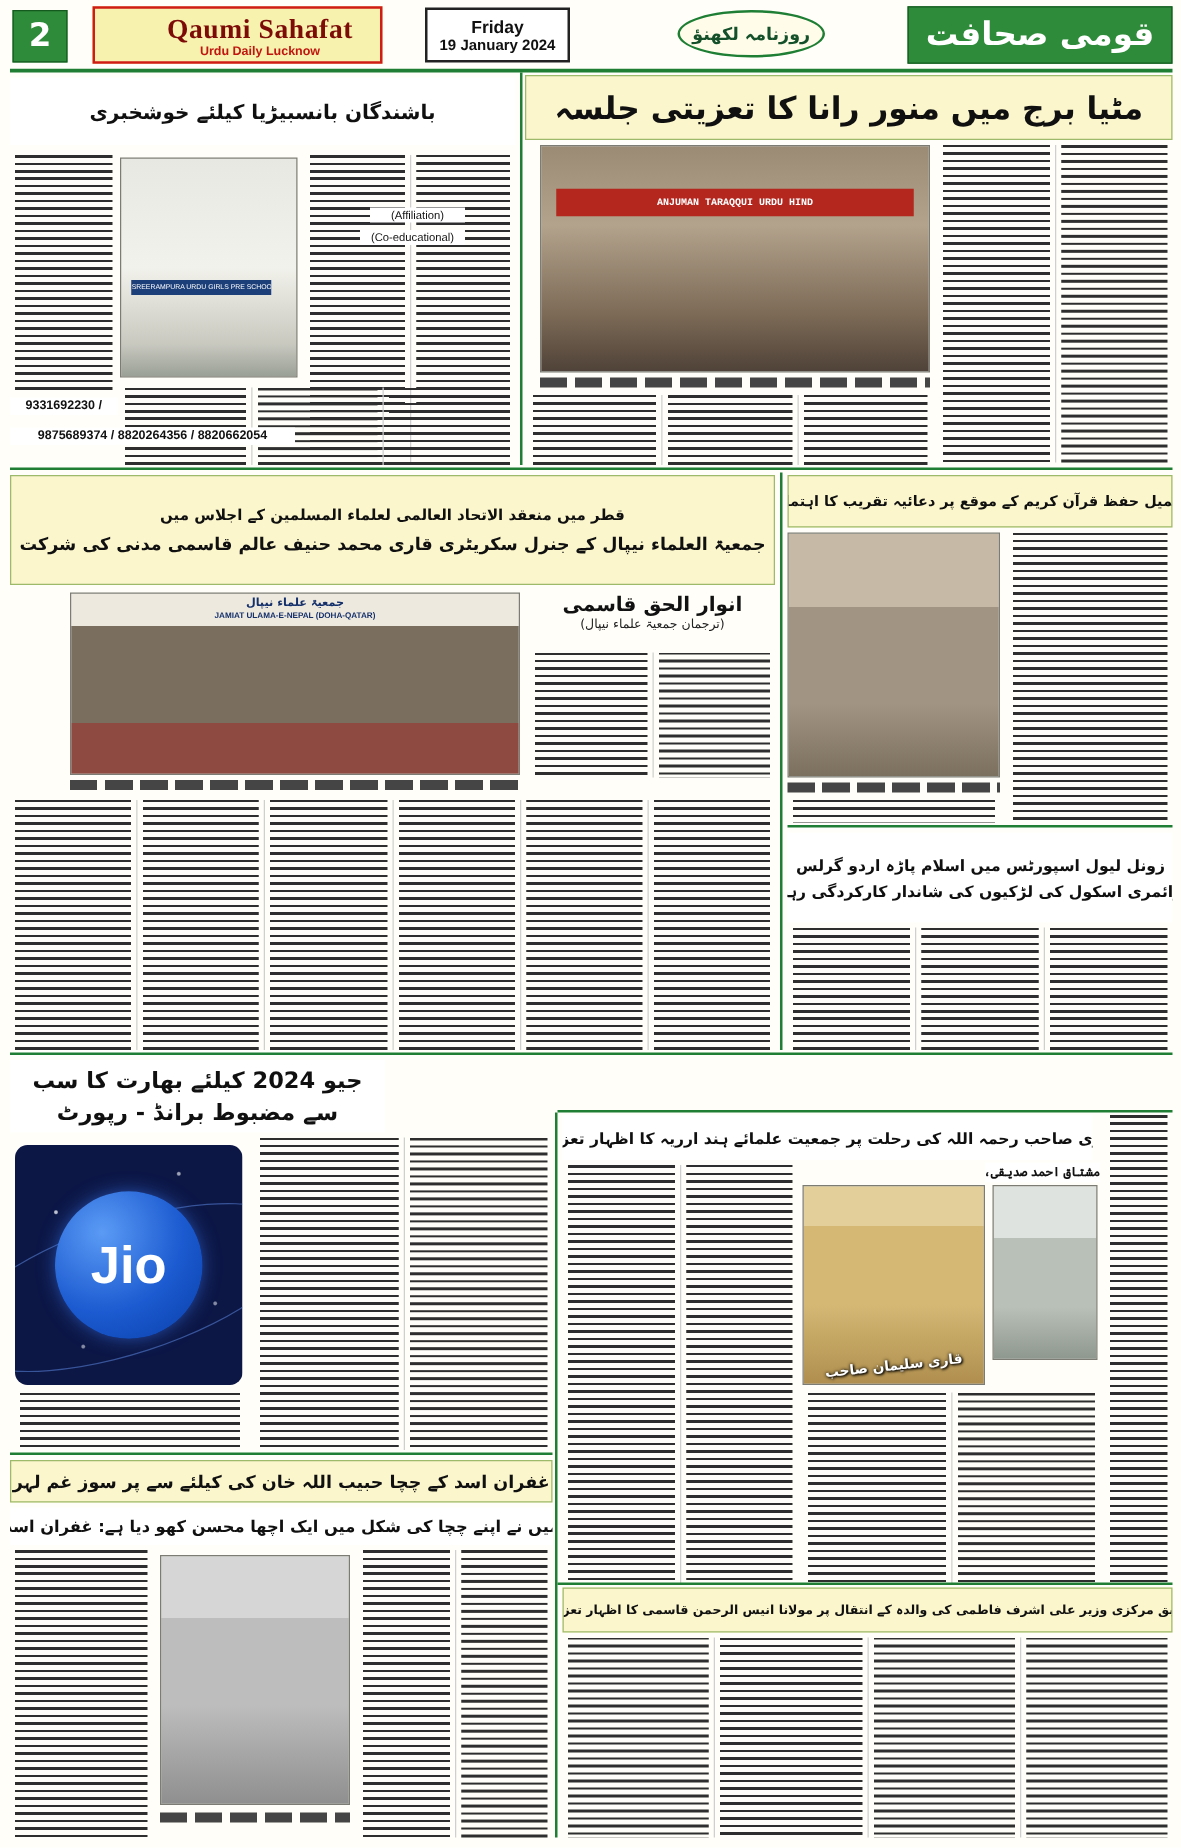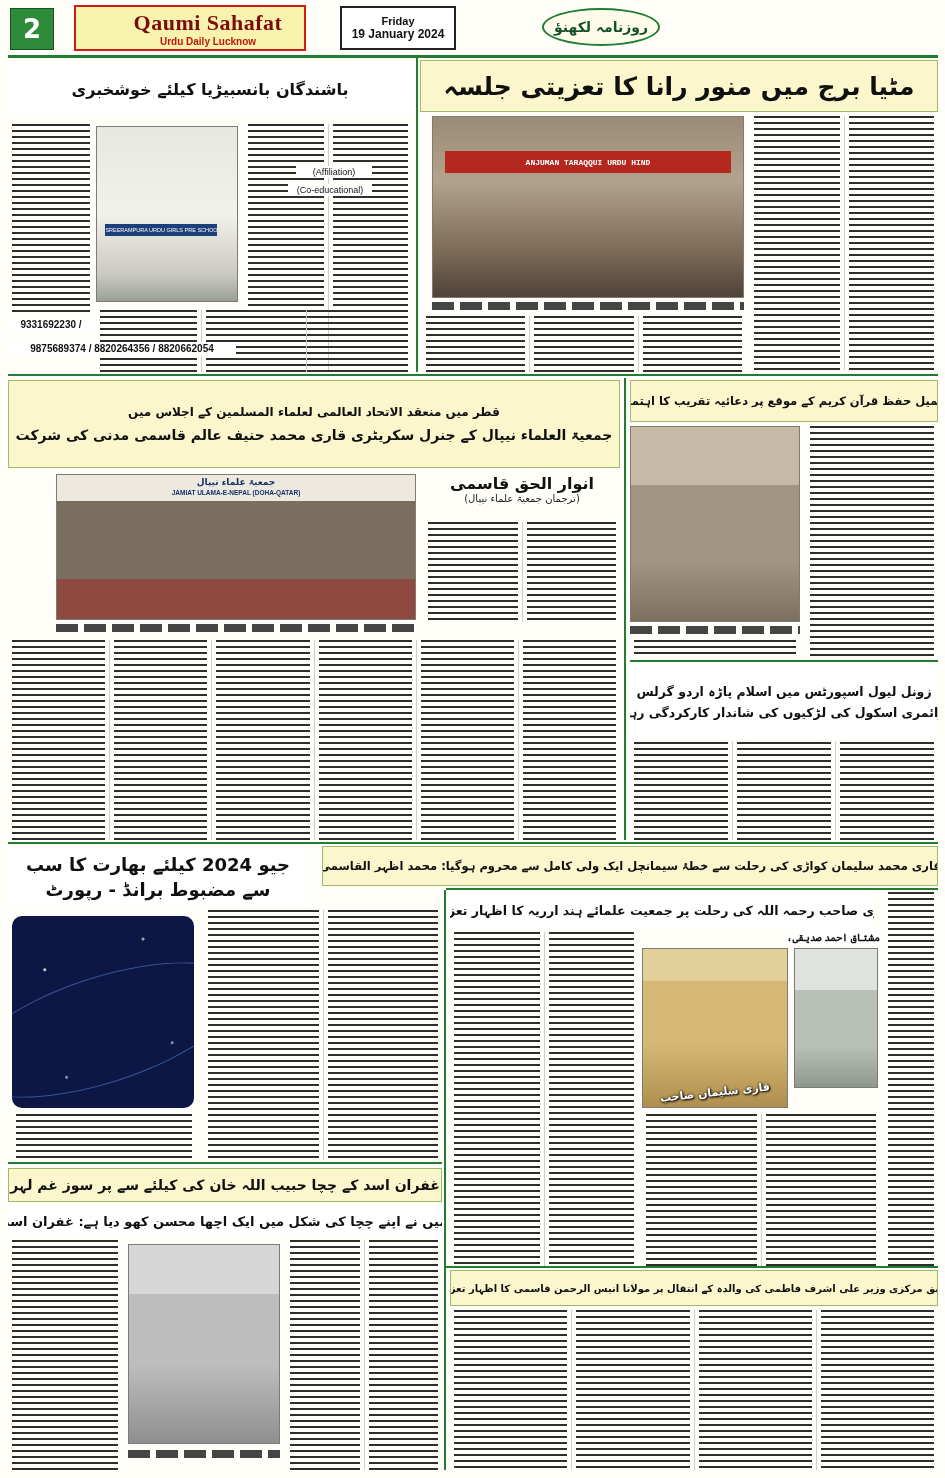--- a/index.html
+++ b/index.html
@@ -56,26 +56,27 @@
 <div class="page">
 
   <div class="abs greenbox" style="left:10px;top:8px;width:44px;height:42px;font-size:26px;">2</div>
 
   <div class="abs masthead" style="left:74px;top:5px;width:232px;height:46px;padding-left:36px;">
     <div class="mast-title">Qaumi Sahafat</div>
     <div class="mast-sub">Urdu Daily Lucknow</div>
   </div>
 
   <div class="abs datebox" style="left:340px;top:6px;width:116px;height:44px;">
-    <div style="font-size:11px;font-weight:bold;">Friday</div>
+    <div style="font-size:14px;font-weight:bold;">Friday</div>
     <div style="font-size:12px;font-weight:bold;">19 January 2024</div>
   </div>
 
   <div class="abs oval urdu" style="left:542px;top:8px;width:118px;height:38px;font-size:14px;">روزنامہ لکھنؤ</div>
 
+  <div class="abs greenbox urdu" style="left:726px;top:5px;width:212px;height:46px;font-size:26px;">قومی صحافت</div>
 
   <div class="hl" style="left:8px;top:55px;width:930px;height:3px;"></div>
 
   <div class="abs headline urdu yellow" style="left:420px;top:60px;width:518px;height:52px;font-size:25px;">مٹیا برج میں منور رانا کا تعزیتی جلسہ</div>
 
   <div class="hl" style="left:416px;top:58px;width:2px;height:314px;"></div>
 
   <div class="photo" style="left:432px;top:116px;width:312px;height:182px;
        background:linear-gradient(180deg,#9b8a74 0%,#b3a28c 35%,#7c6a56 75%,#4f4238 100%);">
     <div class="banner-red" style="top:34px;height:22px;font-size:8px;font-family:Liberation Mono, monospace;">ANJUMAN TARAQQUI URDU HIND</div>
@@ -183,31 +184,33 @@
 
   <div class="hl" style="left:8px;top:842px;width:930px;height:2px;"></div>
 
   <div class="abs hstack urdu" style="left:8px;top:848px;width:300px;height:58px;background:#ffffff;">
     <div style="font-size:18px;">جیو 2024 کیلئے بھارت کا سب</div>
     <div style="font-size:18px;margin-top:4px;">سے مضبوط برانڈ - رپورٹ</div>
   </div>
 
   <div class="jio-art" style="left:12px;top:916px;width:182px;height:192px;">
     <div class="jio-orbit"></div>
+    <div class="jio-circle">
+      <span>Jio</span>
+    </div>
   </div>
 
   <div class="abs cols" style="left:204px;top:910px;width:238px;height:250px;">
     <div class="col"></div>
     <div class="col"></div>
   </div>
   <div class="abs cols" style="left:12px;top:1114px;width:184px;height:46px;">
     <div class="col"></div>
   </div>
 
-  <div class="abs headline urdu yellow" style="left:322px;top:846px;width:616px;height:40px;font-size:11.5px;">قاری محمد سلیمان کواڑی کی رحلت سے خطۂ سیمانچل ایک ولی کامل سے محروم ہوگیا: محمد اظہر القاسمی</div>
 
   <div class="hl" style="left:446px;top:888px;width:492px;height:2px;"></div>
   <div class="hl" style="left:444px;top:890px;width:2px;height:580px;"></div>
 
   <div class="abs headline urdu" style="left:450px;top:892px;width:424px;height:36px;font-size:12.5px;background:#ffffff;">قاری صاحب رحمہ اللہ کی رحلت پر جمعیت علمائے ہند ارریہ کا اظہار تعزیت</div>
 
   <div class="abs byline urdu smallnote" style="left:788px;top:930px;width:92px;height:16px;font-size:10px;line-height:16px;">مشتاق احمد صدیقی، ارریہ</div>
 
   <div class="abs cols" style="left:450px;top:932px;width:188px;height:336px;">
     <div class="col"></div>

